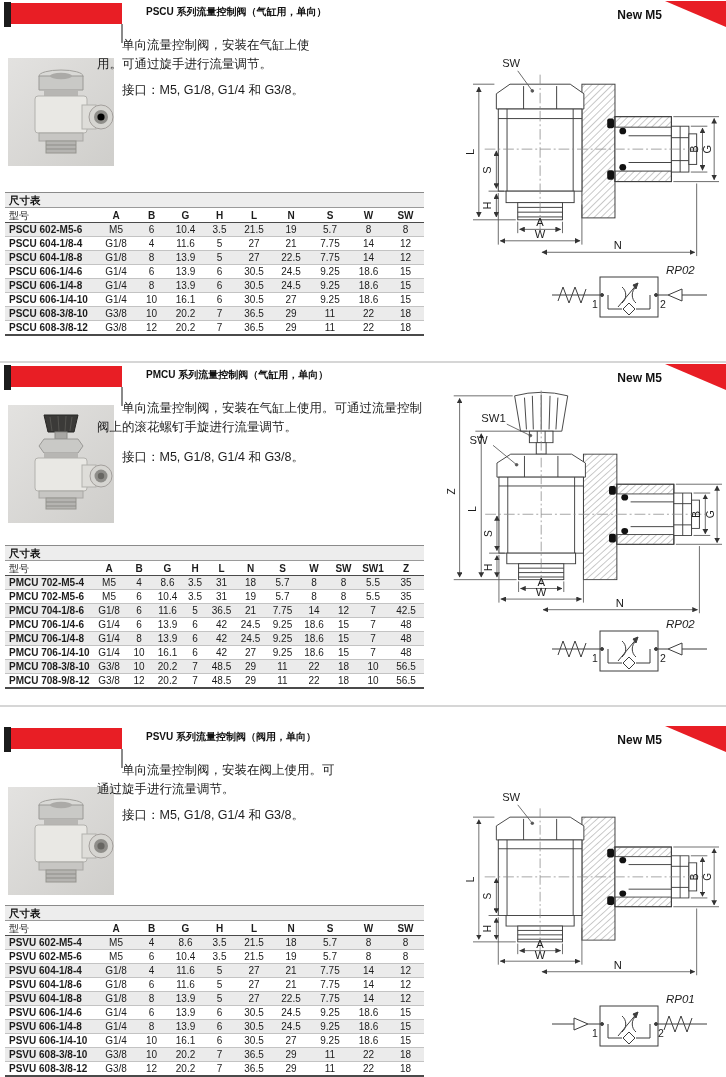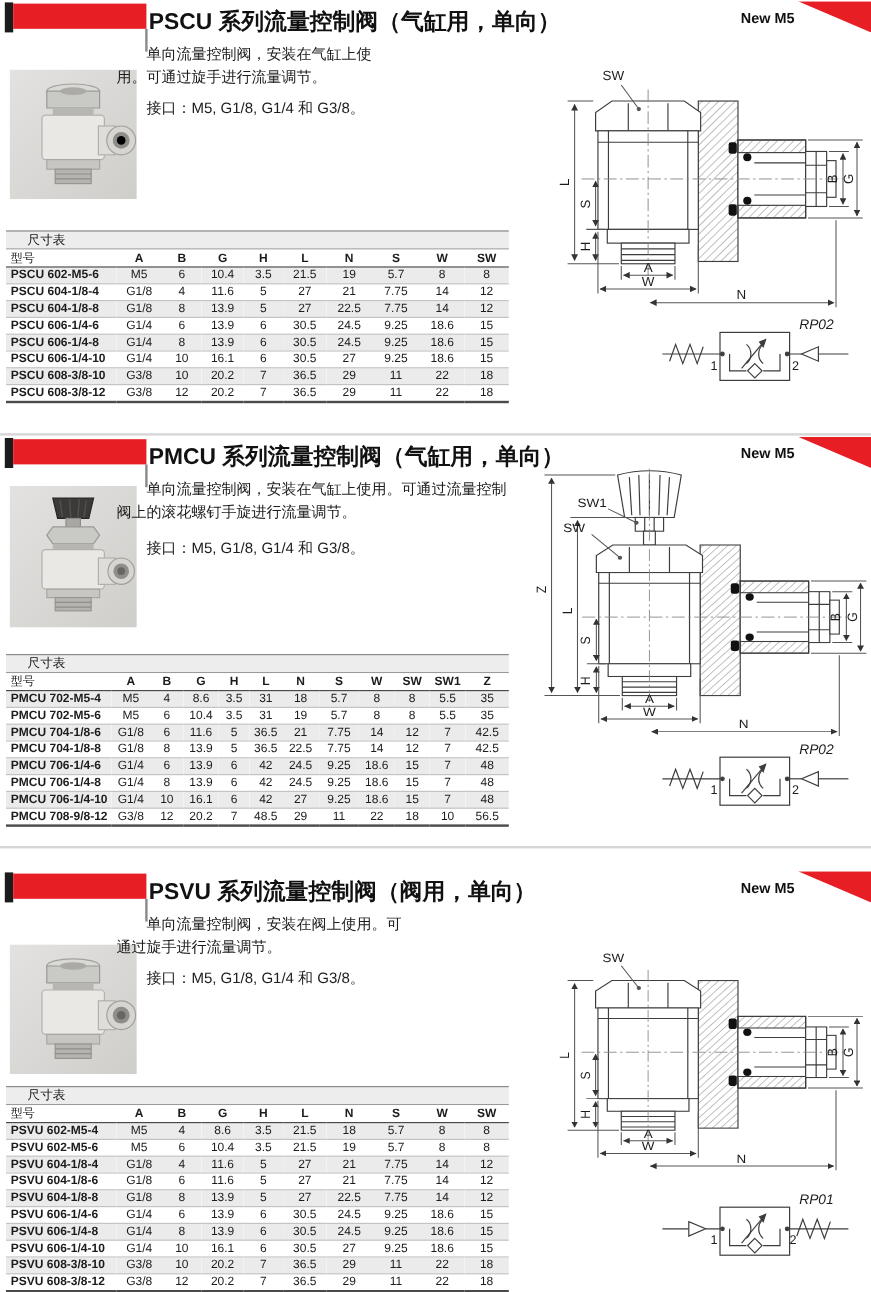--- a/index.html
+++ b/index.html
@@ -6,36 +6,36 @@
   body{font-family:"Liberation Sans","DejaVu Sans",sans-serif;color:#222;}
   #page{position:relative;width:726px;height:1077px;background:#fff;overflow:hidden;}
 
   .section{position:absolute;left:0;width:726px;}
   .section-divider{position:absolute;left:0;width:726px;height:2px;background:#d6d6d6;}
 
   
   .tab-black{position:absolute;left:4px;top:2px;width:7px;height:25px;background:#1b1b1b;}
   .bar-red{position:absolute;left:11px;top:3px;width:111px;height:21px;background:#e81e25;}
   .bar-vline{position:absolute;left:121px;top:24px;width:2px;height:19px;background:#8a8a8a;}
-  .sec-title{position:absolute;left:124px;top:5px;font-size:19px;font-weight:bold;color:#111;white-space:nowrap;}
+  .sec-title{position:absolute;left:146px;top:5px;font-size:10px;font-weight:bold;color:#111;white-space:nowrap;}
 
   .badge-text{position:absolute;right:64px;top:8px;font-size:12px;font-weight:bold;color:#111;}
   .badge-tri{position:absolute;right:0;top:1px;width:61px;height:26px;background:#e81e25;
     clip-path:polygon(0 0,100% 0,100% 100%);}
 
   .photo{position:absolute;left:8px;}
   .desc{position:absolute;left:97px;font-size:12.5px;line-height:19px;text-indent:2em;color:#1c1c1c;}
   .ports{position:absolute;left:97px;font-size:12.5px;text-indent:2em;color:#1c1c1c;white-space:nowrap;}
 
   .drawing{position:absolute;left:438px;}
   .symbol{position:absolute;left:550px;}
 
   
   .table-wrap{position:absolute;left:5px;width:419px;}
-  .tbl-caption{height:14px;line-height:14px;font-size:10.5px;font-weight:normal;padding-left:18px;
+  .tbl-caption{height:14px;line-height:14px;font-size:10.5px;font-weight:bold;padding-left:4px;
     background:#ededed;border-top:1px solid #8a8a8a;border-bottom:1px solid #9a9a9a;color:#111;}
   table.dims{width:100%;border-collapse:collapse;table-layout:fixed;font-size:10px;color:#1c1c1c;}
   table.dims thead th{height:14px;line-height:13px;font-weight:bold;text-align:center;background:#fff;
     border-bottom:1.5px solid #4a4a4a;padding:0 1px;}
   table.dims thead th.model-col{text-align:left;padding-left:4px;font-weight:normal;margin-top:41px;}
   table.dims tbody th,table.dims tbody td{height:13px;line-height:12px;padding:0 1px;text-align:center;
     border-bottom:1px solid #c3c3c3;font-weight:normal;white-space:nowrap;overflow:hidden;}
   table.dims tbody th.model-col{text-align:left;padding-left:4px;font-weight:bold;}
   table.dims tbody tr:nth-child(odd){background:#ebebeb;}
   table.dims tbody tr.group-start th,table.dims tbody tr.group-start td{border-top:1.5px solid #8a8a8a;}
@@ -559,34 +559,20 @@
               <td>11.6</td>
               <td>5</td>
               <td>36.5</td>
               <td>21</td>
               <td>7.75</td>
               <td>14</td>
               <td>12</td>
               <td>7</td>
               <td>42.5</td>
             </tr>
-            <tr>
-              <th class="model-col">PMCU 704-1/8-8</th>
-              <td>G1/8</td>
-              <td>8</td>
-              <td>13.9</td>
-              <td>5</td>
-              <td>36.5</td>
-              <td>22.5</td>
-              <td>7.75</td>
-              <td>14</td>
-              <td>12</td>
-              <td>7</td>
-              <td>42.5</td>
-            </tr>
             <tr class="group-start">
               <th class="model-col">PMCU 706-1/4-6</th>
               <td>G1/4</td>
               <td>6</td>
               <td>13.9</td>
               <td>6</td>
               <td>42</td>
               <td>24.5</td>
               <td>9.25</td>
               <td>18.6</td>
@@ -614,20 +600,34 @@
               <td>10</td>
               <td>16.1</td>
               <td>6</td>
               <td>42</td>
               <td>27</td>
               <td>9.25</td>
               <td>18.6</td>
               <td>15</td>
               <td>7</td>
               <td>48</td>
+            </tr>
+            <tr class="group-start">
+              <th class="model-col">PMCU 708-3/8-10</th>
+              <td>G3/8</td>
+              <td>10</td>
+              <td>20.2</td>
+              <td>7</td>
+              <td>48.5</td>
+              <td>29</td>
+              <td>11</td>
+              <td>22</td>
+              <td>18</td>
+              <td>10</td>
+              <td>56.5</td>
             </tr>
             <tr>
               <th class="model-col">PMCU 708-9/8-12</th>
               <td>G3/8</td>
               <td>12</td>
               <td>20.2</td>
               <td>7</td>
               <td>48.5</td>
               <td>29</td>
               <td>11</td>

